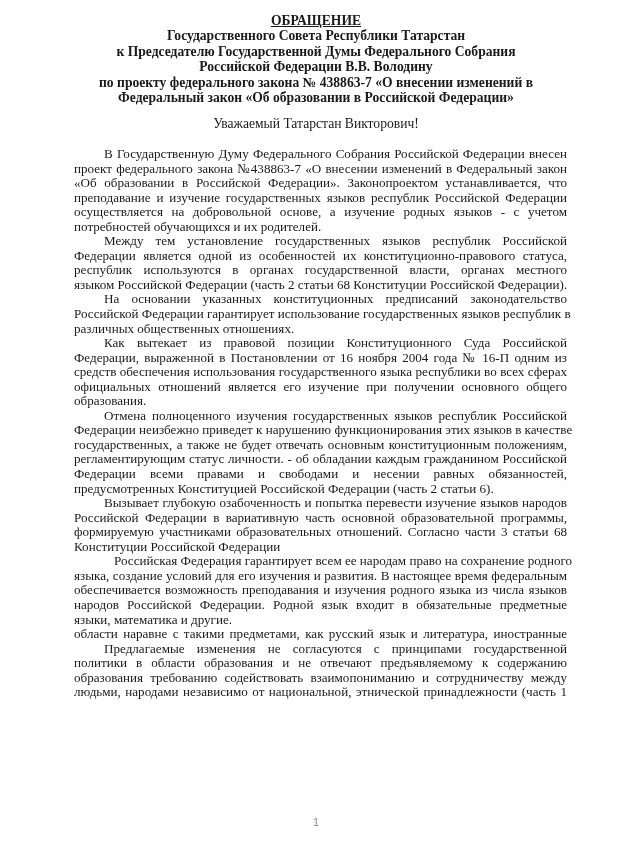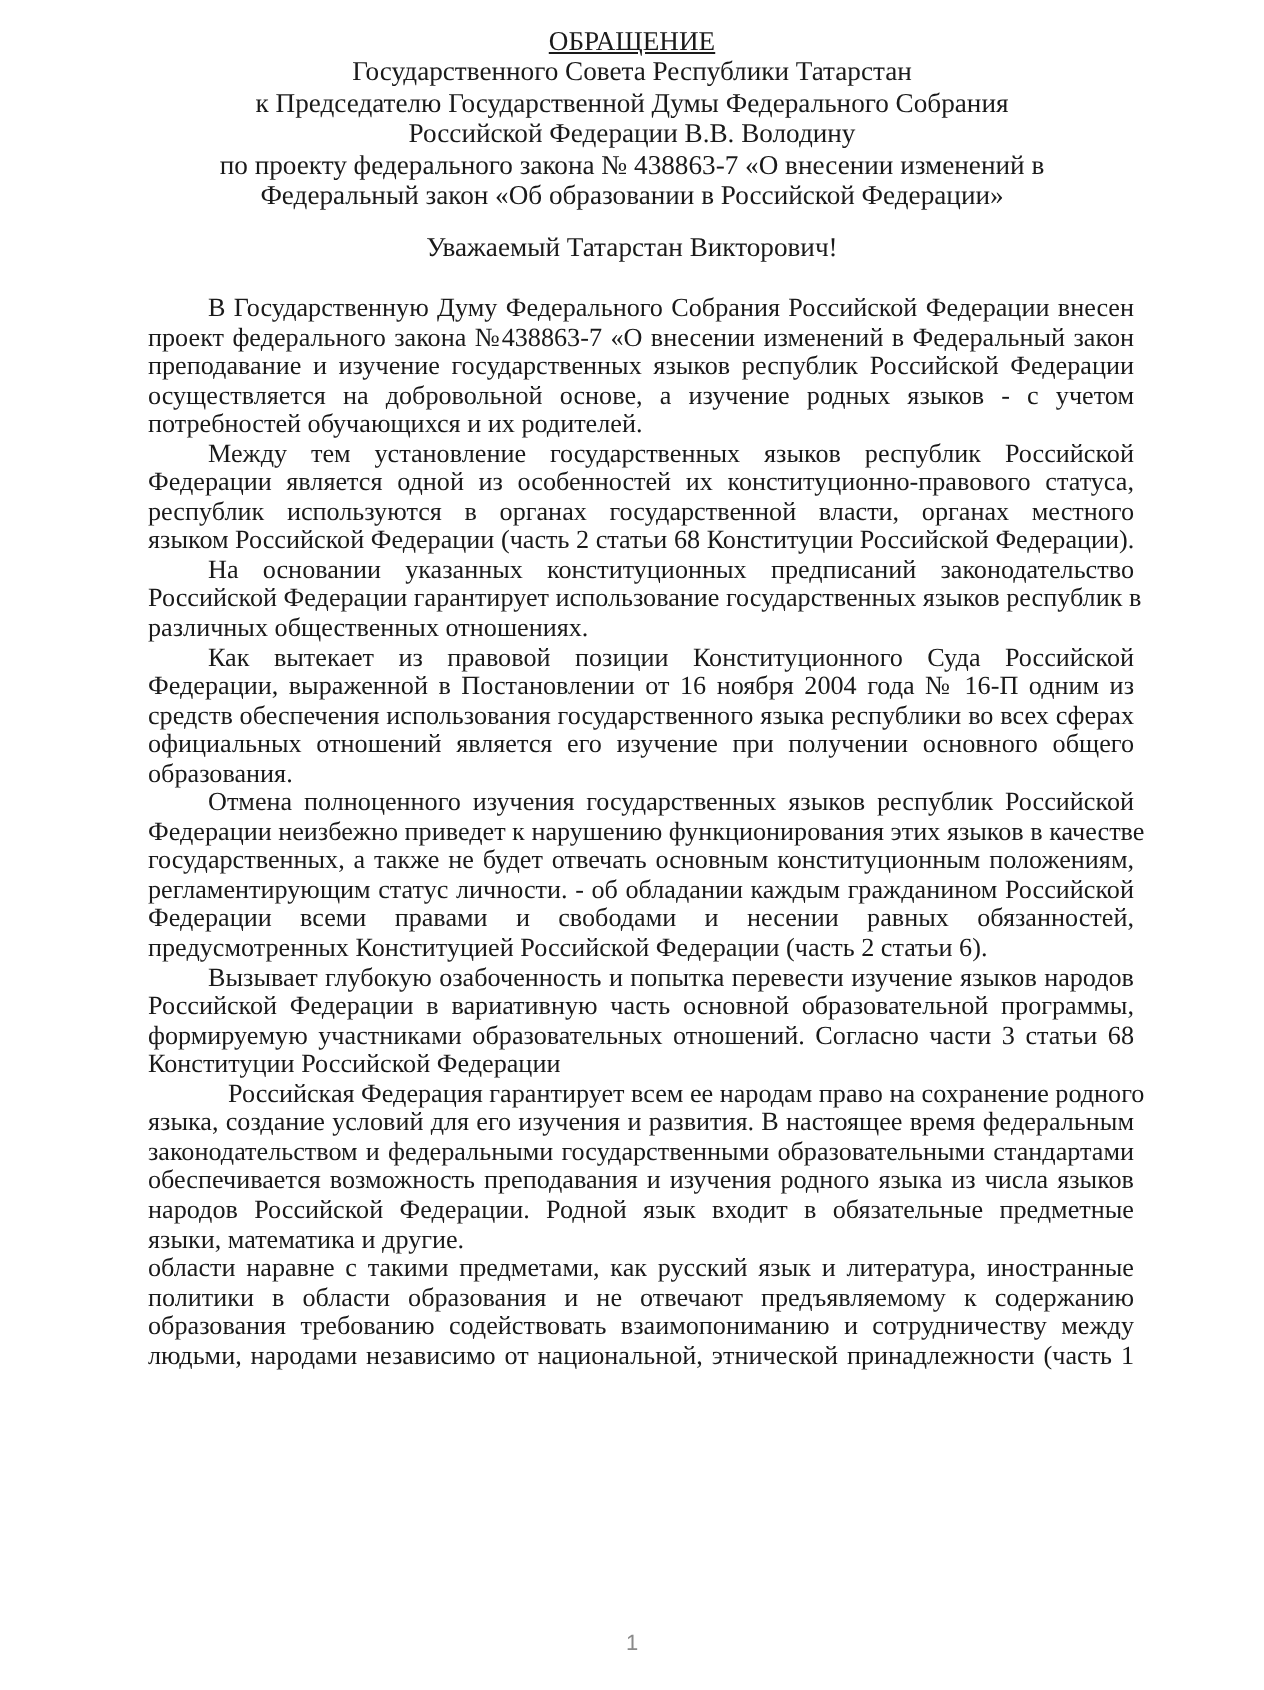--- a/index.html
+++ b/index.html
@@ -1,20 +1,20 @@
 <!DOCTYPE html>
 <html><head>
   <meta charset="utf-8">
   <style>
     html, body { margin: 0; padding: 0; background: #ffffff; }
     body { width: 632px; height: 845px; position: relative; overflow: hidden;
       font-family: "Liberation Serif", "DejaVu Serif", serif; color: #1a1a1a; }
     .page { position: absolute; left: 0; top: 0; width: 632px; height: 845px; background: #fff; }
     .header { position: absolute; left: 0; top: 13px; width: 632px; text-align: center;
-      font-weight: normal; font-size: 13.6px; line-height: 15.4px; }
+      font-weight: bold; font-size: 13.6px; line-height: 15.4px; }
     .header .t { text-decoration: underline; }
     .greeting { position: absolute; left: 0; top: 116px; width: 632px; text-align: center;
       font-size: 13.6px; line-height: 16px; }
     .body { position: absolute; left: 74px; top: 147px; width: 493px; font-size: 13.1px; line-height: 14.55px; }
     .ln { display: block; text-align: justify; text-align-last: justify; white-space: nowrap; height: 14.55px; overflow: visible; }
     .ln.last { text-align-last: left; }
     .ln.ind { text-indent: 30px; }
     .ln.ind2 { text-indent: 40px; }
     .pagenum { position: absolute; left: 0; top: 816px; width: 632px; text-align: center;
       font-family: "Liberation Sans", "DejaVu Sans", sans-serif; font-size: 11px; color: #8a8a8a; }
@@ -33,20 +33,21 @@
     <div>Федеральный закон «Об образовании в Российской Федерации»</div>
   </div>
 
   <div class="greeting">Уважаемый Татарстан Викторович!</div>
 
   <div class="body">
 
     <div>
       <span class="ln ind">В Государственную Думу Федерального Собрания Российской Федерации внесен</span>
       <span class="ln">проект федерального закона №438863-7 «О внесении изменений в Федеральный закон</span>
+      <span class="ln">«Об образовании в Российской Федерации». Законопроектом устанавливается, что</span>
       <span class="ln">преподавание и изучение государственных языков республик Российской Федерации</span>
       <span class="ln">осуществляется на добровольной основе, а изучение родных языков - с учетом</span>
       <span class="ln last">потребностей обучающихся и их родителей.</span>
     </div>
 
     <div>
       <span class="ln ind">Между тем установление государственных языков республик Российской</span>
       <span class="ln">Федерации является одной из особенностей их конституционно-правового статуса,</span>
       <span class="ln">республик используются в органах государственной власти, органах местного</span>
       <span class="ln">языком Российской Федерации (часть 2 статьи 68 Конституции Российской Федерации).</span>
@@ -78,28 +79,28 @@
     <div>
       <span class="ln ind">Вызывает глубокую озабоченность и попытка перевести изучение языков народов</span>
       <span class="ln">Российской Федерации в вариативную часть основной образовательной программы,</span>
       <span class="ln">формируемую участниками образовательных отношений. Согласно части 3 статьи 68</span>
       <span class="ln last">Конституции Российской Федерации</span>
     </div>
 
     <div>
       <span class="ln ind2">Российская Федерация гарантирует всем ее народам право на сохранение родного</span>
       <span class="ln">языка, создание условий для его изучения и развития. В настоящее время федеральным</span>
-      <span class="ln">законодательством и федеральными государственными образовательными стандартами</span>
       <span class="ln">обеспечивается возможность преподавания и изучения родного языка из числа языков</span>
       <span class="ln">народов Российской Федерации. Родной язык входит в обязательные предметные</span>
       <span class="ln last">языки, математика и другие.</span>
       <span class="ln">области наравне с такими предметами, как русский язык и литература, иностранные</span>
     </div>
 
     <div>
+      <span class="ln ind">Предлагаемые изменения не согласуются с принципами  государственной</span>
       <span class="ln">политики в области образования и не отвечают предъявляемому к содержанию</span>
       <span class="ln">образования требованию содействовать взаимопониманию и сотрудничеству между</span>
       <span class="ln">людьми, народами независимо от национальной, этнической принадлежности (часть 1</span>
     </div>
   </div>
 
   <div class="pagenum">1</div>
 </div>
 
 </body></html>

